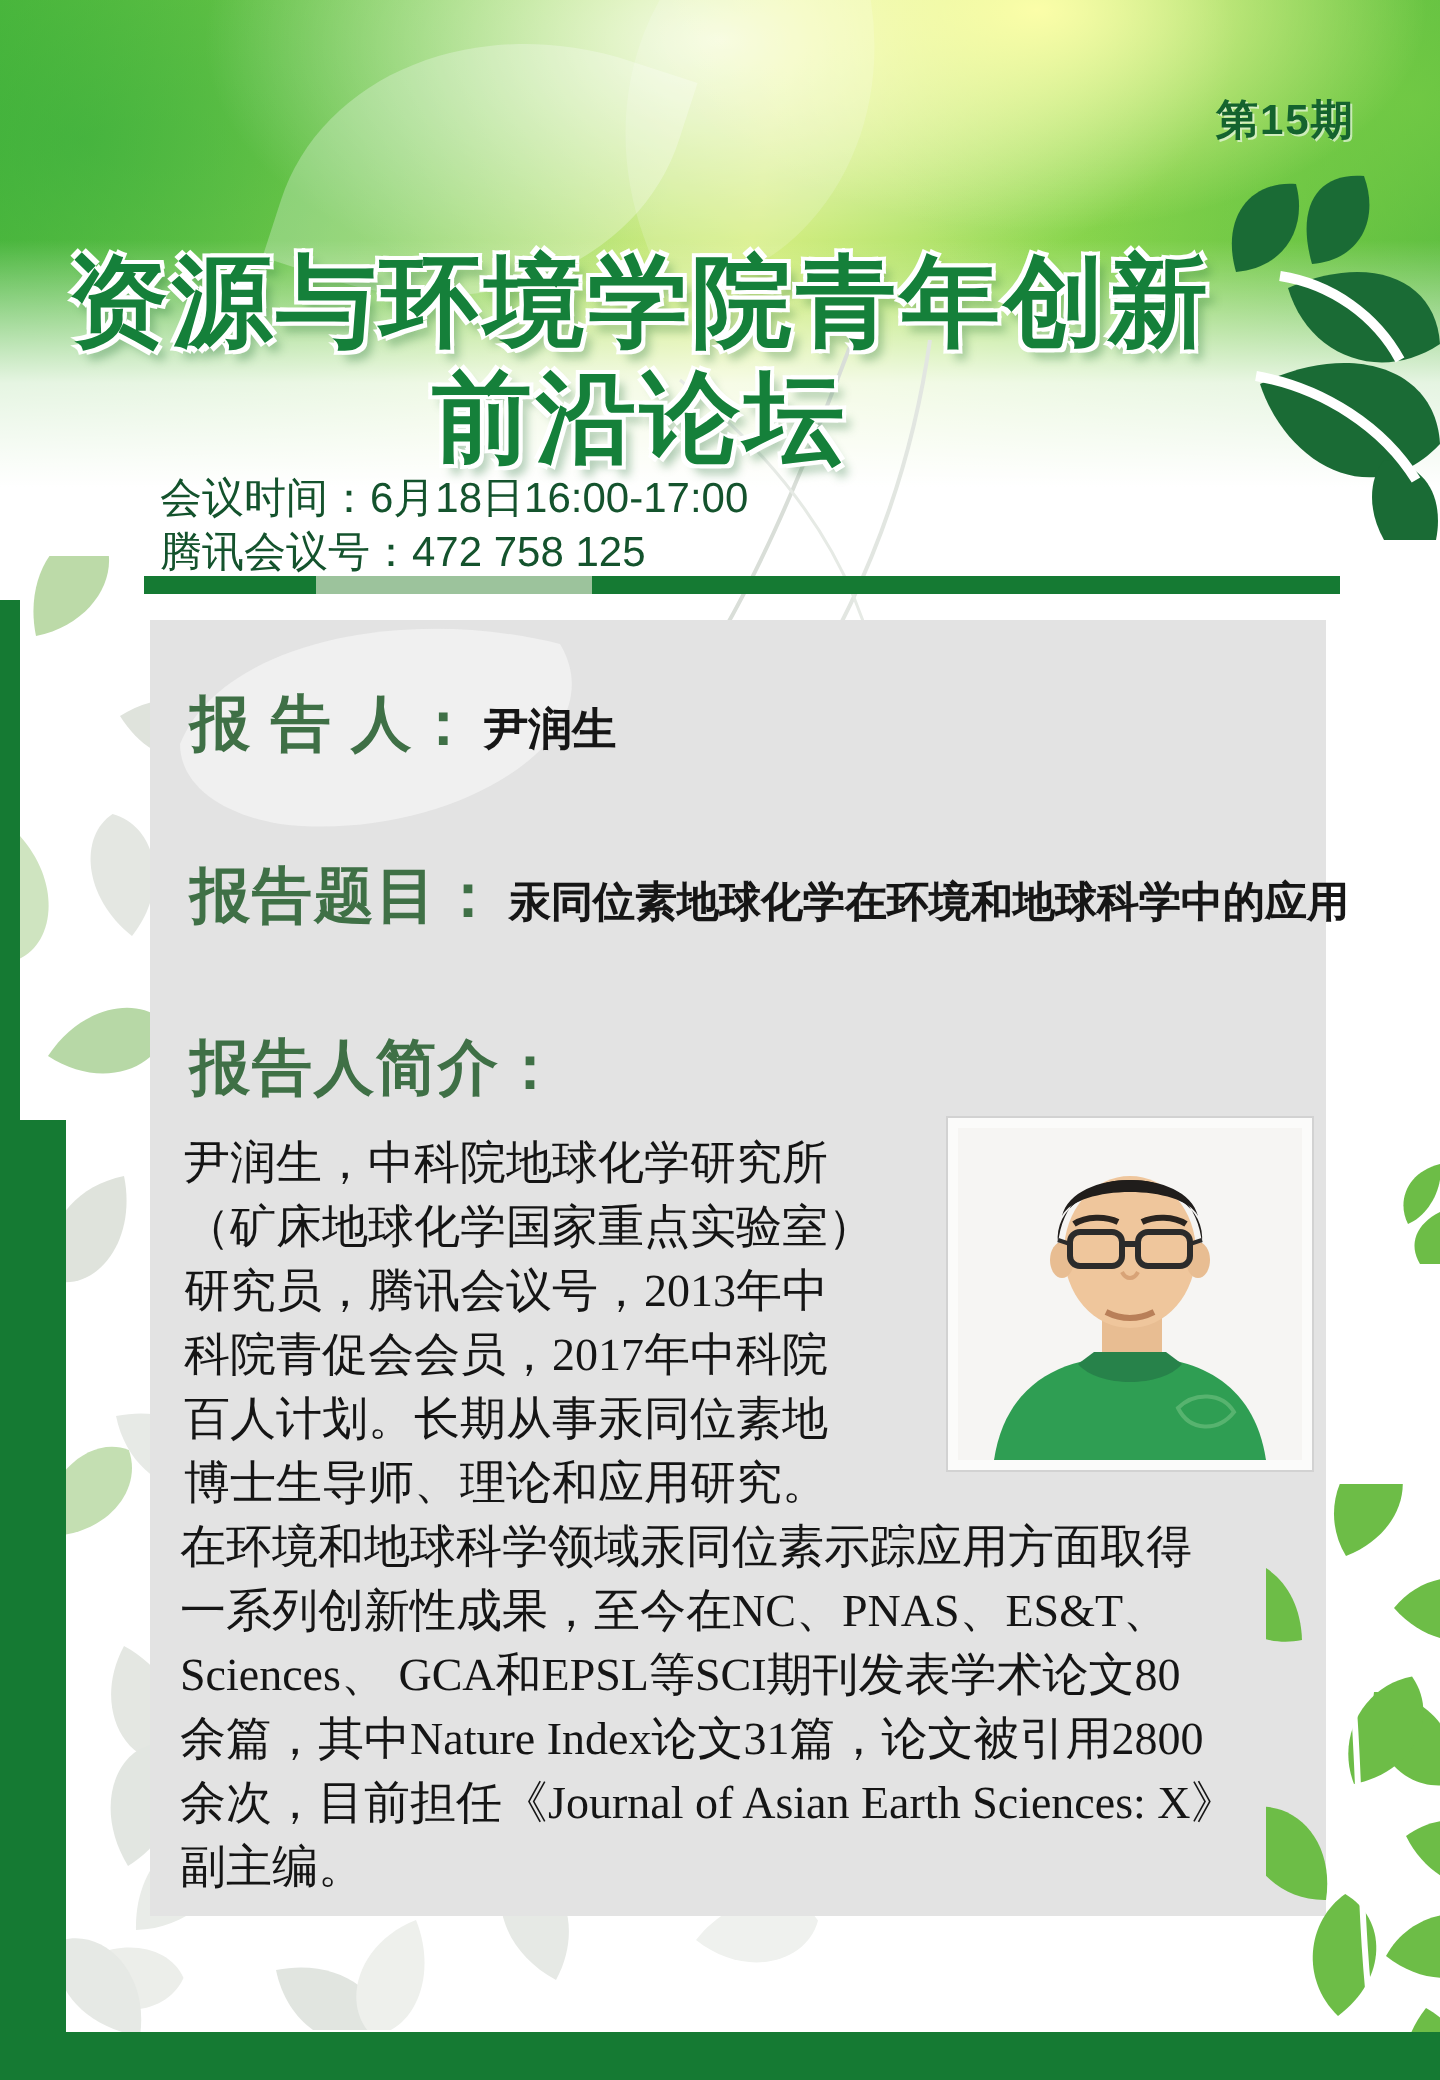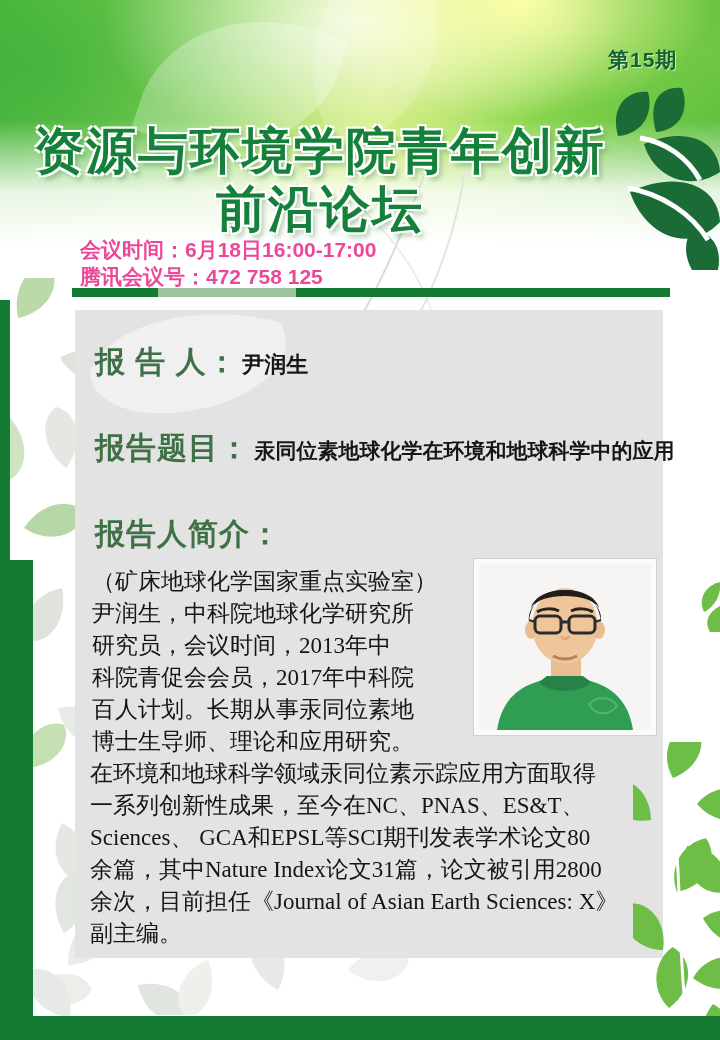--- a/index.html
+++ b/index.html
@@ -18,21 +18,21 @@
   .banner-fade{left:0;top:120px;width:720px;height:130px;
     background:linear-gradient(180deg,rgba(255,255,255,0) 0%,rgba(255,255,255,.85) 55%,#fff 95%);}
   .banner-petal{border-radius:80% 0 80% 0;background:rgba(255,255,255,.28);}
   .issue{left:608px;top:46px;width:110px;font-size:21px;font-weight:bold;color:#14632e;
          letter-spacing:1px;text-shadow:1px 1px 0 rgba(255,255,255,.6);}
   .title{left:0;top:122px;width:640px;text-align:center;font-size:50px;font-weight:bold;
          color:#15803a;letter-spacing:2px;line-height:58px;
          text-shadow:-2px -2px 0 #fff,2px -2px 0 #fff,-2px 2px 0 #fff,2px 2px 0 #fff,4px 5px 5px rgba(30,110,50,.35);}
 
   
-  .meeting{left:80px;top:236px;width:420px;color:#ec4899;font-weight:bold;font-size:21px;line-height:27px;}
+  .meeting{left:80px;top:236px;width:420px;color:#14532d;font-weight:normal;font-size:21px;line-height:27px;}
   .divider{left:72px;top:288px;width:598px;height:9px;background:#157a33;}
   .divider .light{position:absolute;left:86px;top:0;width:138px;height:9px;background:#9cc39c;}
 
   
   .panel{left:75px;top:310px;width:588px;height:648px;background:#e3e3e3;}
   .h-green{color:#3f7046;font-weight:bold;font-size:30px;letter-spacing:1px;}
   .row-label{display:inline-block;}
   .row-value{color:#161616;font-size:22px;font-weight:bold;}
   .bio-text{font-family:"Liberation Serif",serif;color:#151515;font-size:23px;line-height:32px;
             text-align:justify;}
@@ -135,23 +135,23 @@
   </div>
 
   <div class="abs" style="left:95px;top:428px;white-space:nowrap;">
     <span class="h-green row-label">报告题目：</span>
     <span class="row-value" style="font-size:21px;">汞同位素地球化学在环境和地球科学中的应用</span>
   </div>
 
   <div class="abs h-green" style="left:95px;top:514px;">报告人简介：</div>
 
   <div class="abs bio-text" style="left:92px;top:566px;width:375px;">
+    <div class="bio-line">尹润生，中科院地球化学研究所</div>
     <div class="bio-line">（矿床地球化学国家重点实验室）</div>
-    <div class="bio-line">尹润生，中科院地球化学研究所</div>
-    <div class="bio-line">研究员，会议时间，2013年中</div>
+    <div class="bio-line">研究员，腾讯会议号，2013年中</div>
     <div class="bio-line">科院青促会会员，2017年中科院</div>
     <div class="bio-line">百人计划。长期从事汞同位素地</div>
     <div class="bio-line">博士生导师、理论和应用研究。</div>
   </div>
 
   <div class="abs photo-frame">
     <svg width="172" height="166" viewBox="0 0 172 166">
       <rect width="172" height="166" fill="#f6f5f3"></rect>
       <rect x="72" y="88" width="30" height="34" fill="#e8bd92"></rect>
       <path d="M18,166 C24,126 54,114 86,114 C118,114 148,126 154,166 Z" fill="#2f9e53"></path>

